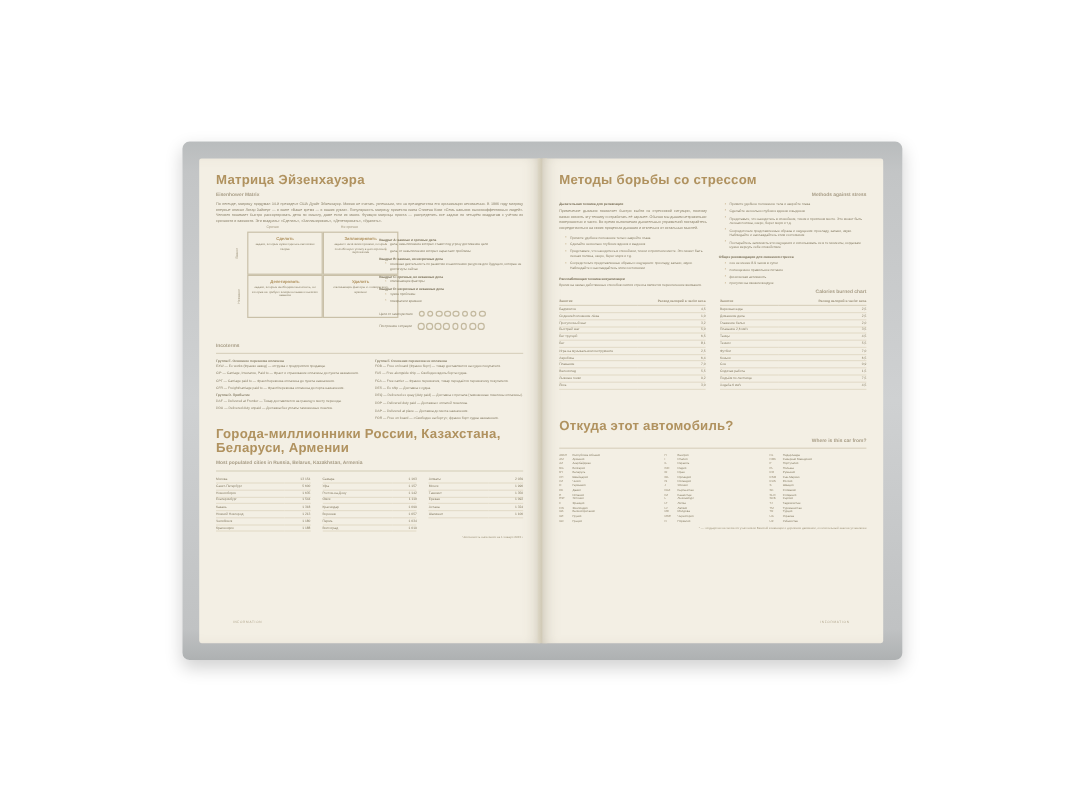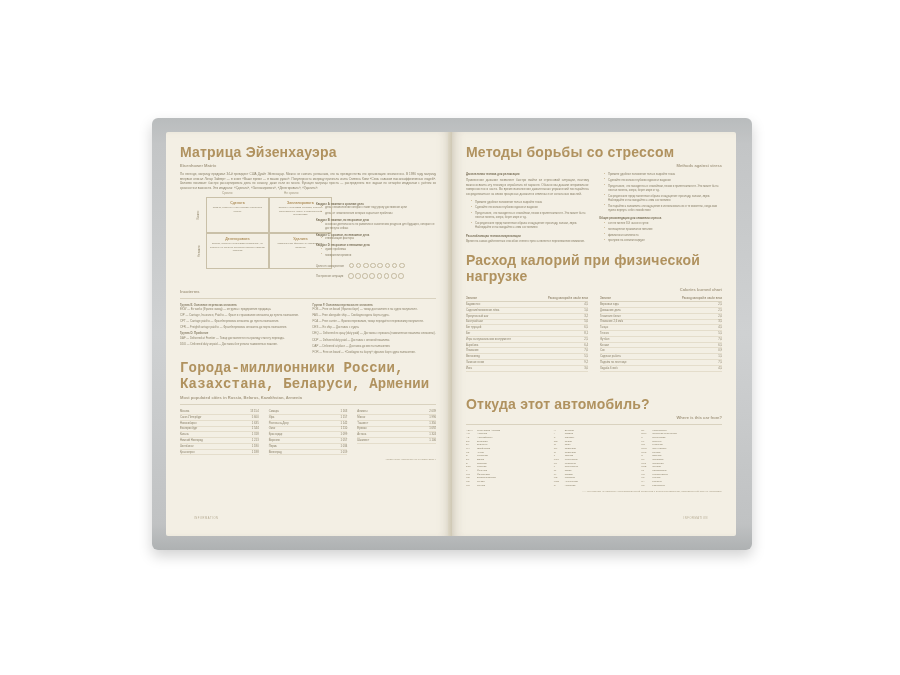--- a/index.html
+++ b/index.html
@@ -26,21 +26,21 @@
     box-shadow:inset -8px 0 14px -10px rgba(120,110,85,.55);}
   .page.right{left:300px;width:284px;border-radius:0 2px 2px 0;
     box-shadow:inset 8px 0 14px -10px rgba(120,110,85,.55);}
   .gutter{position:absolute;left:296px;top:14px;width:8px;height:404px;
     background:linear-gradient(90deg,#ddd7c6,#cfc8b4,#ddd7c6);}
 
   .pad{position:absolute;left:14px;right:14px;top:12px;bottom:12px;}
 
   h1.sec{
     margin:0 0 3px 0;color:#b0925f;font-weight:bold;
-    font-size:14px;letter-spacing:.2px;
+    font-size:11px;letter-spacing:.2px;
   }
   h1.sec.right{}
   .sub{
     color:#a79c85;font-size:4.1px;font-weight:bold;margin:0 0 4px 0;
   }
   .sub.right{text-align:right;}
   .rule{height:1px;background:#d9d2bf;margin:2px 0 4px 0;}
   .body{font-size:3.05px;line-height:1.52;color:#8a8069;text-align:justify;}
   .tiny{font-size:2.8px;line-height:1.5;color:#8a8069;}
   .col2{column-count:2;column-gap:9px;}
@@ -168,21 +168,21 @@
           <div style="margin-bottom:2px;"><b>Группа F. Основная перевозка не оплачена</b><br><span>FOB — Free on board (Франко борт) — товар доставляется на судно покупателя.</span></div>
           <div style="margin-bottom:2px;"><span>FAS — Free alongside ship — Свободно вдоль борта судна.</span></div>
           <div style="margin-bottom:2px;"><span>FCA — Free carrier — Франко перевозчик, товар передаётся перевозчику покупателя.</span></div>
           <div style="margin-bottom:2px;"><span>DES — Ex ship — Доставка с судна.</span></div>
           <div style="margin-bottom:2px;"><span>DEQ — Delivered ex quay (duty paid) — Доставка с причала (таможенные пошлины оплачены).</span></div>
           <div style="margin-bottom:2px;"><span>DDP — Delivered duty paid — Доставка с оплатой пошлины.</span></div>
           <div style="margin-bottom:2px;"><span>DAP — Delivered at place — Доставка до места назначения.</span></div>
           <div style="margin-bottom:2px;"><span>FOR — Free on board — «Свободно на борту»; франко борт судна назначения.</span></div>
         </div>
 
-        <h1 class="sec" style="margin-top:6px;font-family:Liberation Mono, monospace;">Города-миллионники России, Казахстана, Беларуси, Армении</h1>
+        <h1 class="sec" style="margin-top:6px;">Города-миллионники России, Казахстана, Беларуси, Армении</h1>
         <div class="sub">Most populated cities in Russia, Belarus, Kazakhstan, Armenia</div>
         <div class="rule"></div>
         <div style="display:flex;gap:10px;">
           <div style="flex:1;">
             <table>
               <tbody>
                 <tr>
                     <td>Москва</td>
                     <td class="num">13 154</td>
                   </tr>
@@ -324,21 +324,20 @@
             <div class="tiny" style="font-weight:bold;color:#7a7058;margin-top:4px;">Общие рекомендации для снижения стресса</div>
             <ul class="dot tiny" style="margin-top:1px;">
               <li>сон не менее 8-9 часов в сутки</li>
               <li>полноценное правильное питание</li>
               <li>физическая активность</li>
               <li>прогулки на свежем воздухе</li>
             </ul>
           </div>
         </div>
 
-        <h1 class="sec right" style="margin-top:8px;">Расход калорий при физической нагрузке</h1>
         <div class="sub right">Calories burned chart</div>
         <div style="display:flex;gap:12px;margin-top:2px;">
           <div style="flex:1;">
             <table>
               <thead>
                   <tr>
                 <th>Занятие</th>
                 <th style="text-align:right;">Расход калорий в час/кг веса</th>
               </tr>
                 </thead>

